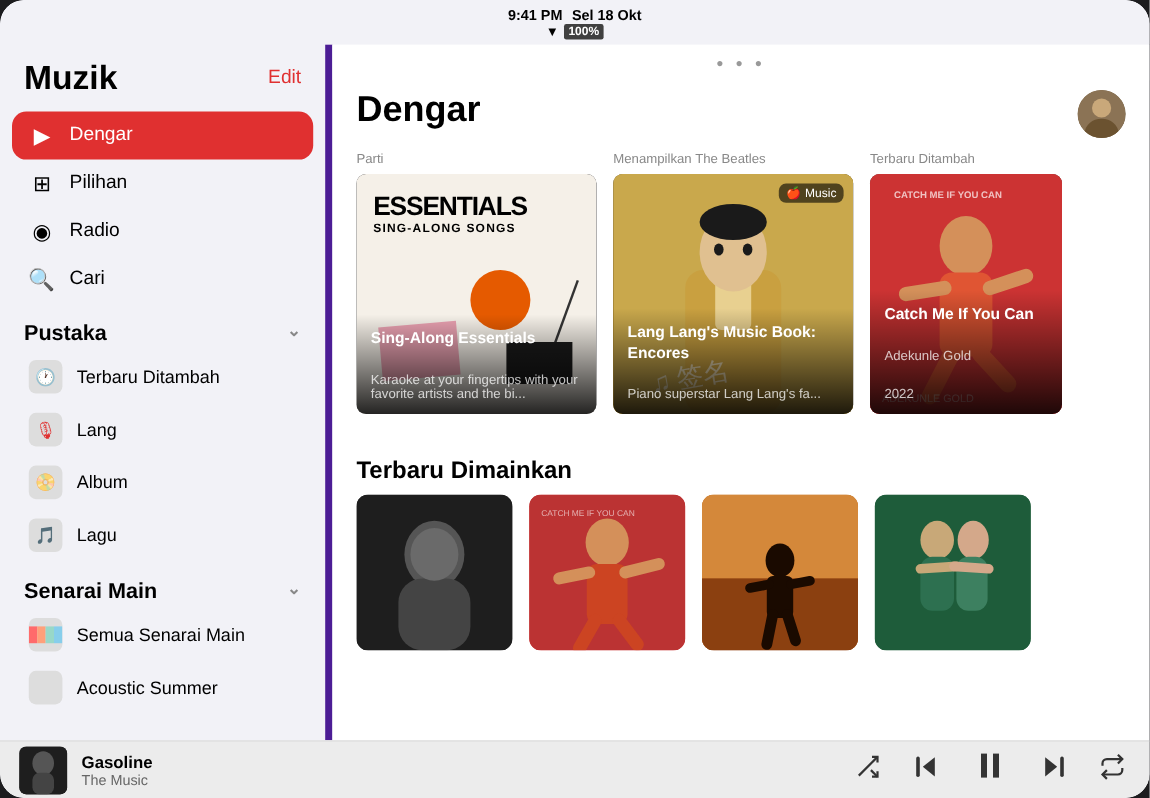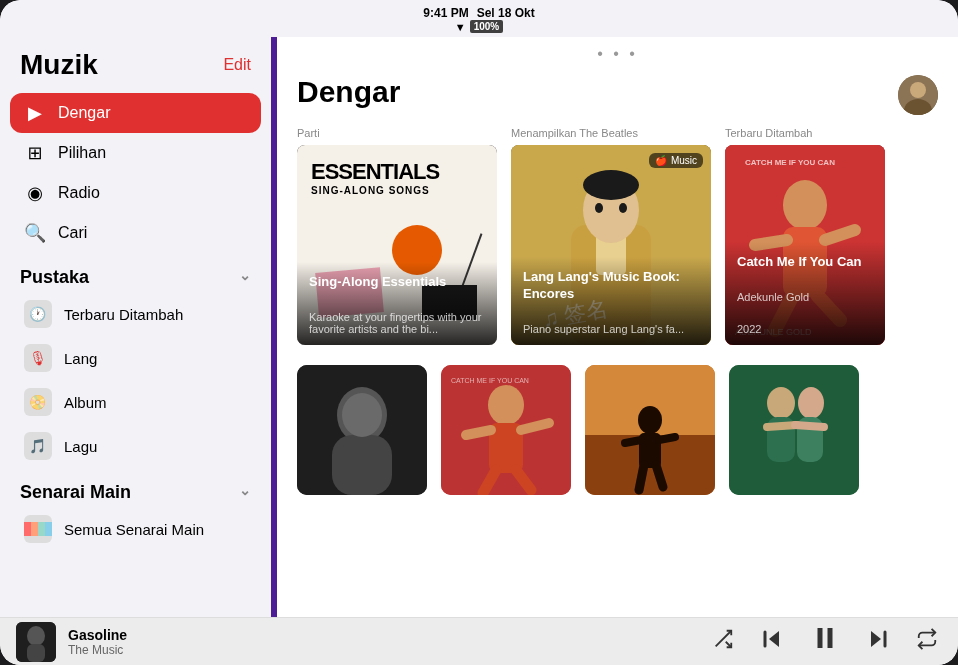--- a/index.html
+++ b/index.html
@@ -604,20 +604,24 @@
         <div class="item-icon playlist-thumb-all">
           <div style="background:#ff6b6b;"></div>
           <div style="background:#ffa07a;"></div>
           <div style="background:#98d8c8;"></div>
           <div style="background:#87ceeb;"></div>
         </div>
         <span>Semua Senarai Main</span>
       </div>
 
 
+      <div class="sidebar-sub-item">
+        <div class="item-icon thumb-acoustic-sum playlist-thumb"></div>
+        <span>Acoustic Summer</span>
+      </div>
 
     </div>
 
     <div class="content-area">
 
       <div class="drag-handle">
         <span class="drag-dots">• • •</span>
       </div>
 
       <div class="content-header">
@@ -718,20 +722,23 @@
                 <div class="card-song-title">Catch Me If You Can</div>
                 <div class="card-artist">Adekunle Gold</div>
                 <div class="card-artist">2022</div>
               </div>
             </div>
           </div>
 
         </div>
       </div>
 
+      <div class="section-title" style="margin-top:16px;">
+        <span>Terbaru Dimainkan</span>
+      </div>
 
       <div class="recent-section">
         <div class="recent-cards">
 
           <div class="recent-card">
             <div class="recent-thumb gasoline-bg">
               <svg width="130" height="130" viewBox="0 0 130 130">
                 <rect width="130" height="130" fill="#1e1e1e"></rect>
                 <ellipse cx="65" cy="50" rx="25" ry="28" fill="#555"></ellipse>
                 <rect x="35" y="70" width="60" height="60" rx="20" fill="#444"></rect>

